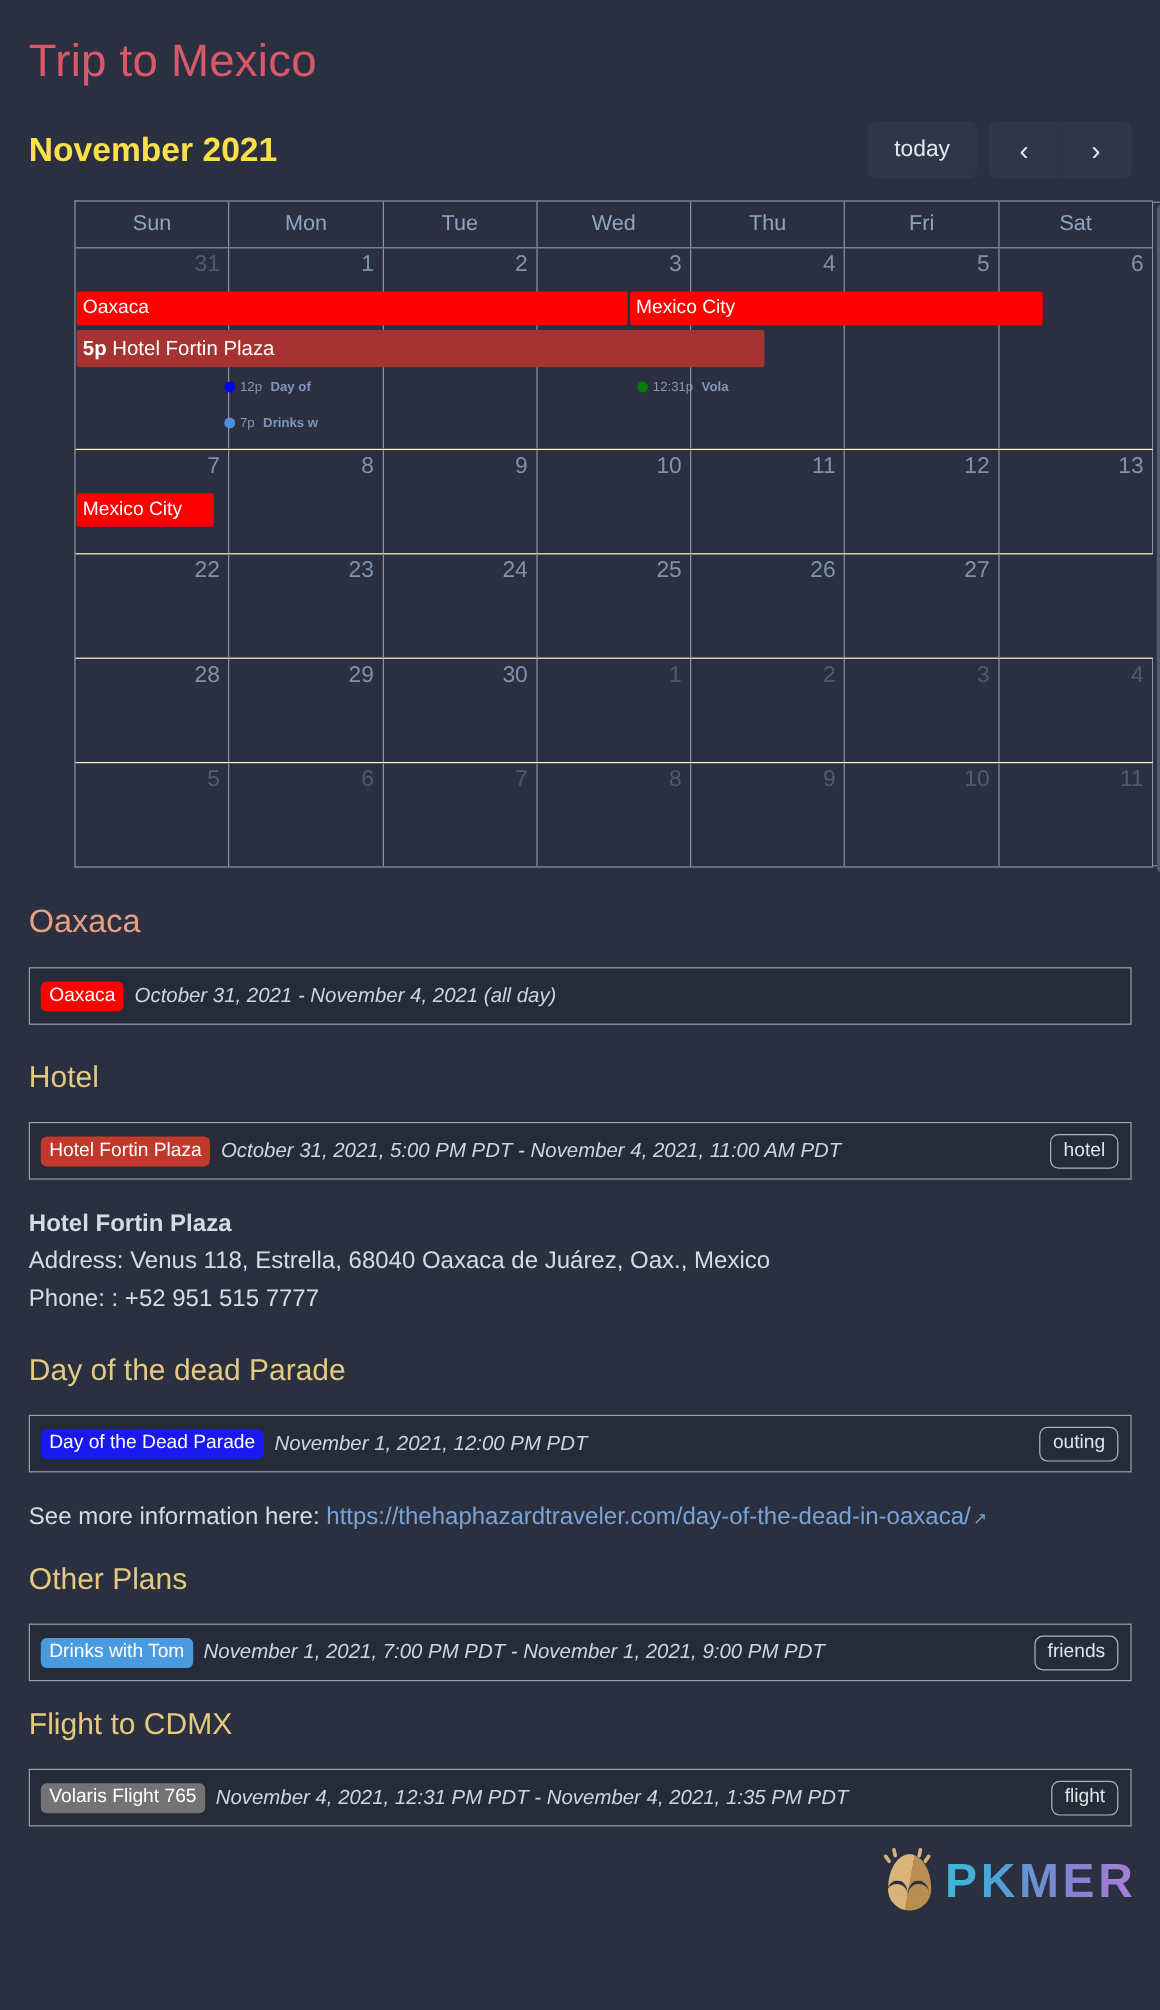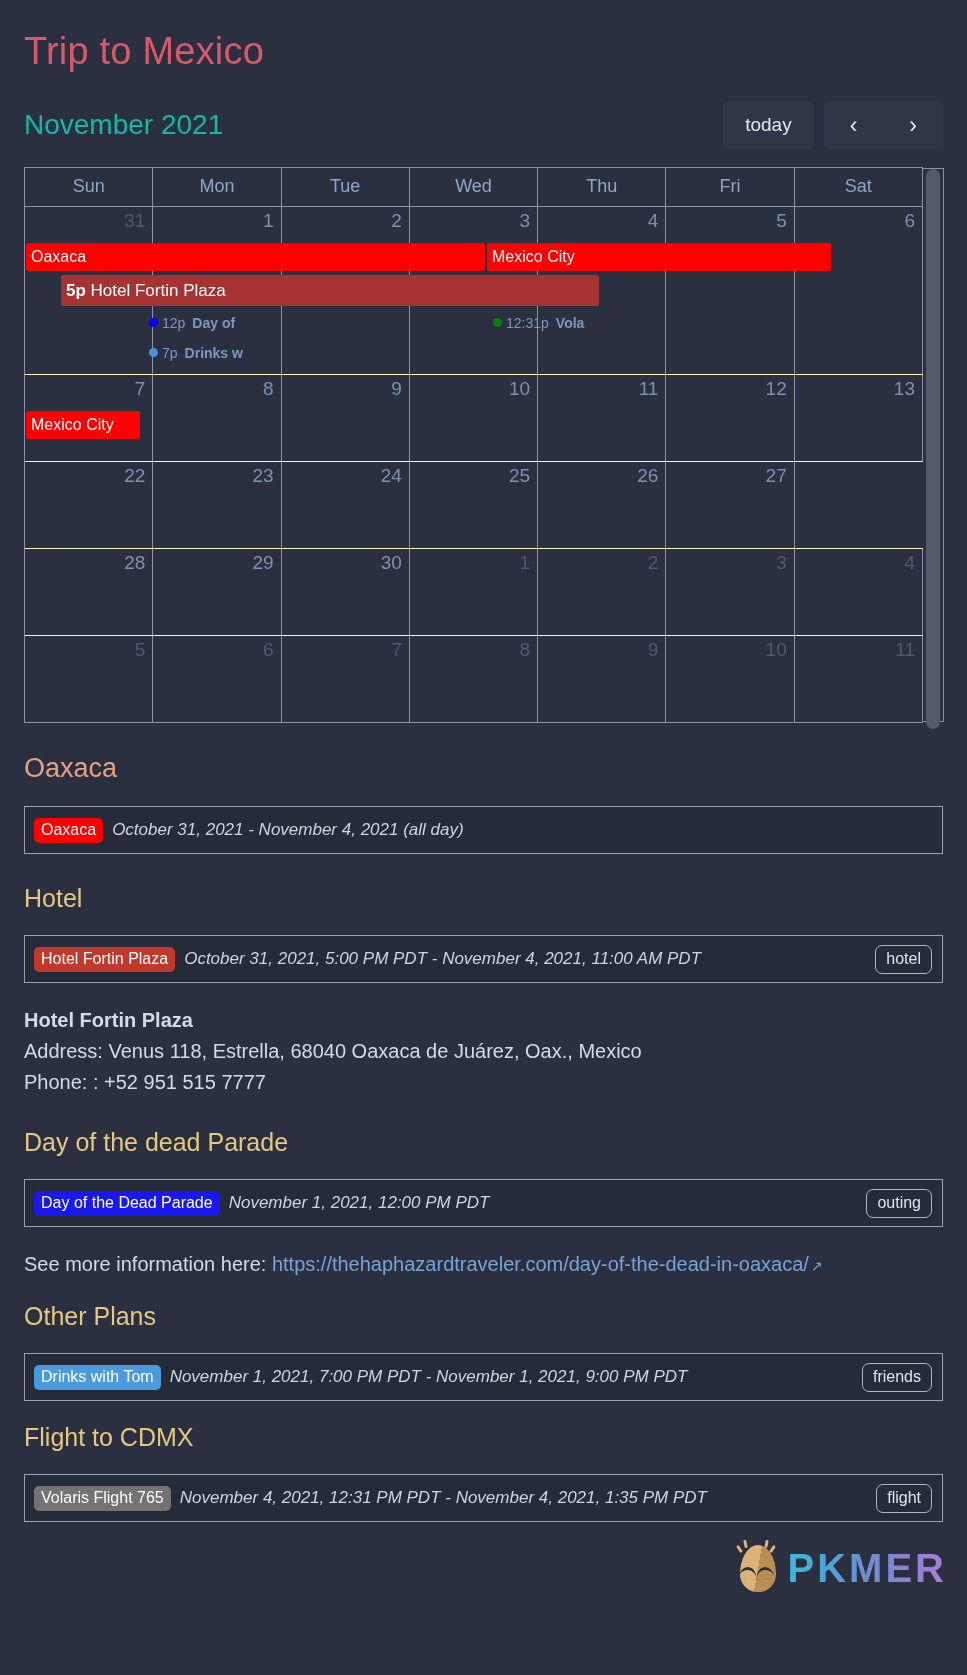--- a/index.html
+++ b/index.html
@@ -15,23 +15,23 @@
 
   
   .title-h1 {
     color: #d9596a;
     font-size: 38px;
     font-weight: 400;
     margin: 30px 0 0 0;
     letter-spacing: .2px;
   }
   .month-title {
-    color: #14b8a6;
+    color: #fde047;
     font-size: 28px;
-    font-weight: 400;
+    font-weight: 700;
     margin: 0;
     line-height: 1;
   }
   .section-h-salmon {
     color: #e8a080;
     font-size: 27px;
     font-weight: 400;
     margin: 0;
   }
   .section-h-yellow {
@@ -70,20 +70,21 @@
   .btn-group .btn { border-radius: 0; padding: 0 26px; font-size: 23px; }
 
   
   .calendar {
     margin-top: 16px;
     border: 1px solid #8b93a5;
     border-right: none;
     position: relative;
     width: 899px;
     background: #2b3040;
+    margin-left: 38px;
   }
   .cal-head {
     display: grid;
     grid-template-columns: repeat(7, 1fr);
     border-bottom: 1px solid #8b93a5;
   }
   .cal-head div {
     text-align: center;
     color: #8fa5c4;
     font-size: 18px;
@@ -134,21 +135,21 @@
     font-size: 17px;
     height: 31px;
     line-height: 31px;
     padding-left: 5px;
     white-space: nowrap;
     overflow: hidden;
     border-radius: 2px;
   }
   .hotelbar b { font-weight: bold; }
   .timed {
-    font-size: 14px;
+    font-size: 11px;
     color: #7f97bb;
     white-space: nowrap;
     overflow: hidden;
     display: flex;
     align-items: center;
     gap: 4px;
     padding-left: 4px;
     height: 23px;
   }
   .timed b { color: #7f97bb; font-weight: bold; margin-left: 3px; }
@@ -316,21 +317,21 @@
         <div class="cal-cell">
             <div class="daynum">6</div>
           </div>
 
         <div class="chip-layer" style="top:36px; left:1px; width:459px;">
           <div class="allday">Oaxaca</div>
         </div>
         <div class="chip-layer" style="top:36px; left:462px; width:344px;">
           <div class="allday">Mexico City</div>
         </div>
-        <div class="chip-layer" style="top:68px; left:1px; width:573px;padding-left:35px;">
+        <div class="chip-layer" style="top:68px; left:1px; width:573px;">
           <div class="hotelbar"><b>5p</b> <span>Hotel Fortin Plaza</span></div>
         </div>
         <div class="chip-layer" style="top:104px; left:120px; width:98px;">
           <div class="timed">
             <span class="dot" style="background:#0000ff"></span>
               <span>12p</span>
               <b>Day of</b>
           </div>
         </div>
         <div class="chip-layer" style="top:134px; left:120px; width:98px;">

